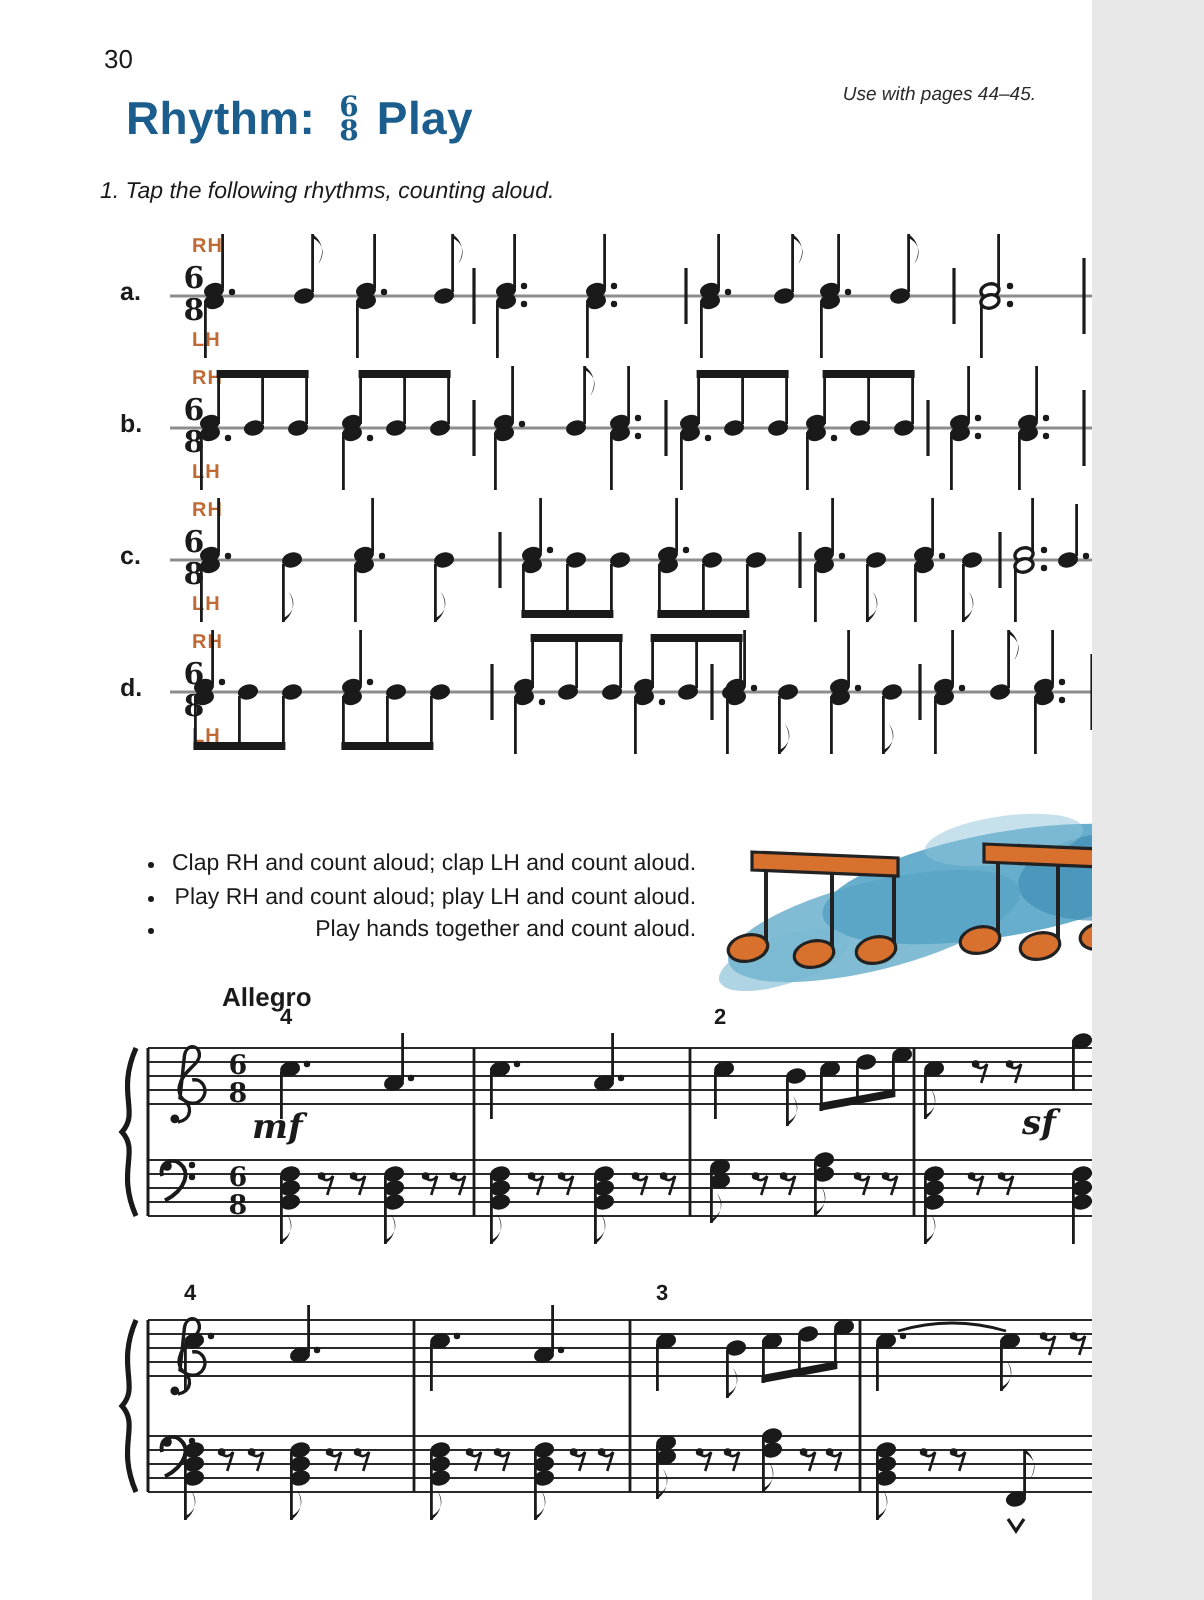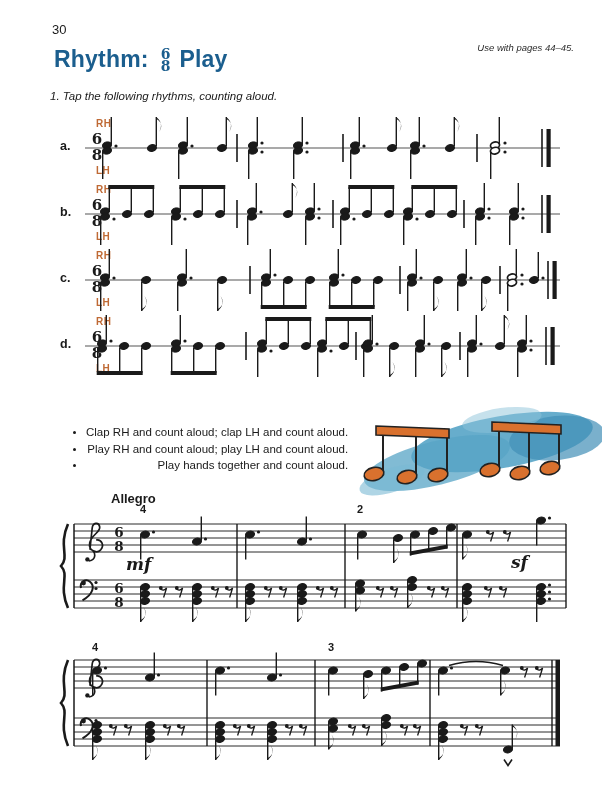--- a/index.html
+++ b/index.html
@@ -1,21 +1,21 @@
 <!DOCTYPE html>
 <html style="--blue: #1b5e8e; --orange: #bf6a35; --orange2: #d9712e; --wash: #57a4c6;"><head>
 <meta charset="utf-8">
 <style>
   html,body{margin:0;padding:0;background:#e8e8e8;}
-  #page{position:relative;width:602px;height:800px;background:#ffffff;overflow:hidden;
+  #page{position:relative;width:546px;height:800px;background:#ffffff;overflow:hidden;
         font-family:"Liberation Sans", sans-serif;color:#1a1a1a;}
   .abs{position:absolute;}
   #page-number{left:52px;top:22px;font-size:13px;}
   #use-with{right:28px;top:42px;font-size:9.5px;font-style:italic;color:#2a2a2a;}
-  #title{left:54px;top:46px;display:flex;align-items:center;color:var(--blue);}
+  #title{left:63px;top:46px;display:flex;align-items:center;color:var(--blue);}
   #title .t-big{font-size:23px;font-weight:bold;letter-spacing:0.2px;}
   #title .frac{display:flex;flex-direction:column;align-items:center;margin:0 9px 0 12px;
                font-family:"DejaVu Serif", serif;font-weight:bold;font-size:14px;line-height:12px;}
   #instr1{left:50px;top:90px;font-size:11.5px;font-style:italic;}
   .exercise{position:absolute;left:0;width:602px;height:66px;}
   .ex-label{position:absolute;left:60px;top:24px;font-size:12.5px;font-weight:bold;}
   .hand{position:absolute;left:89px;font-size:10px;font-weight:bold;color:var(--orange);letter-spacing:0.5px;padding-left:7px;}
   .hand.rh{top:3px;} .hand.lh{top:50px;}
   .ts{position:absolute;left:88px;width:18px;text-align:center;
       font-family:"DejaVu Serif", serif;font-weight:bold;font-size:15px;line-height:15px;}

